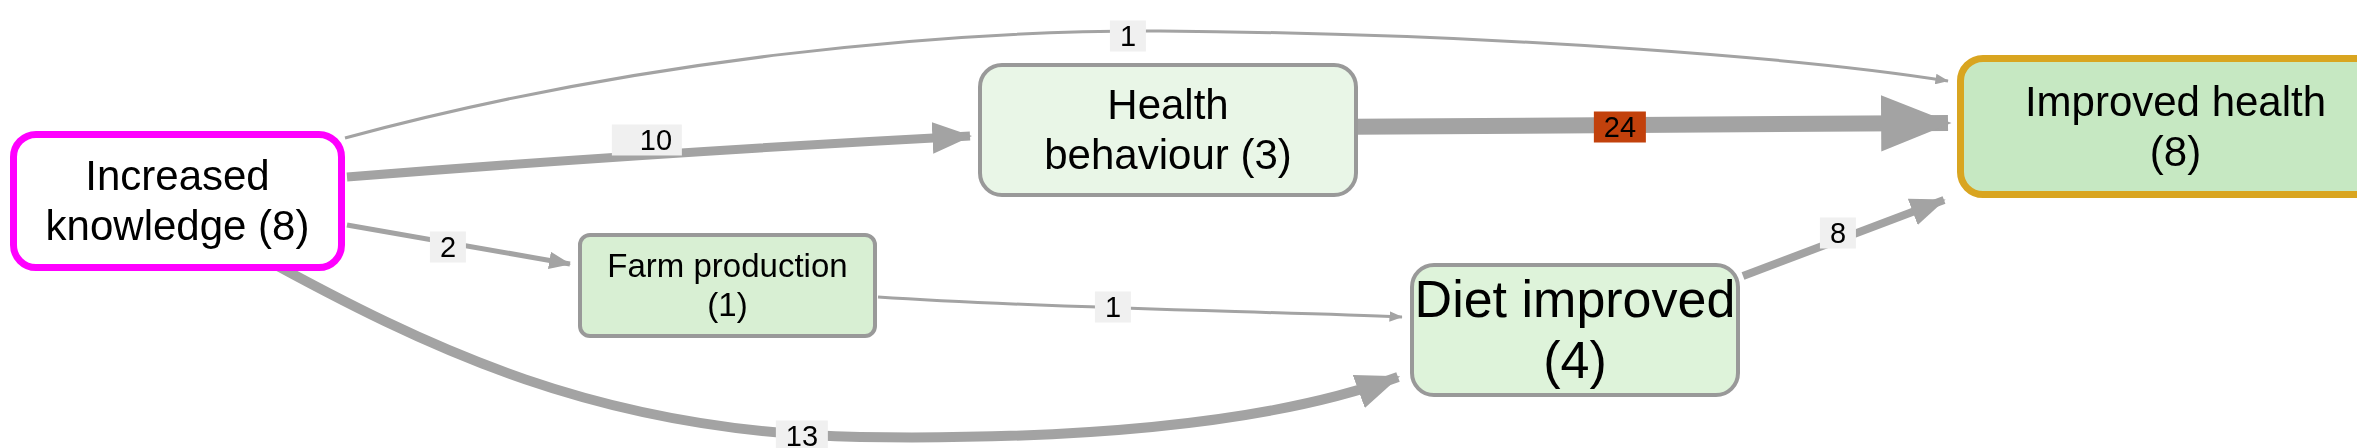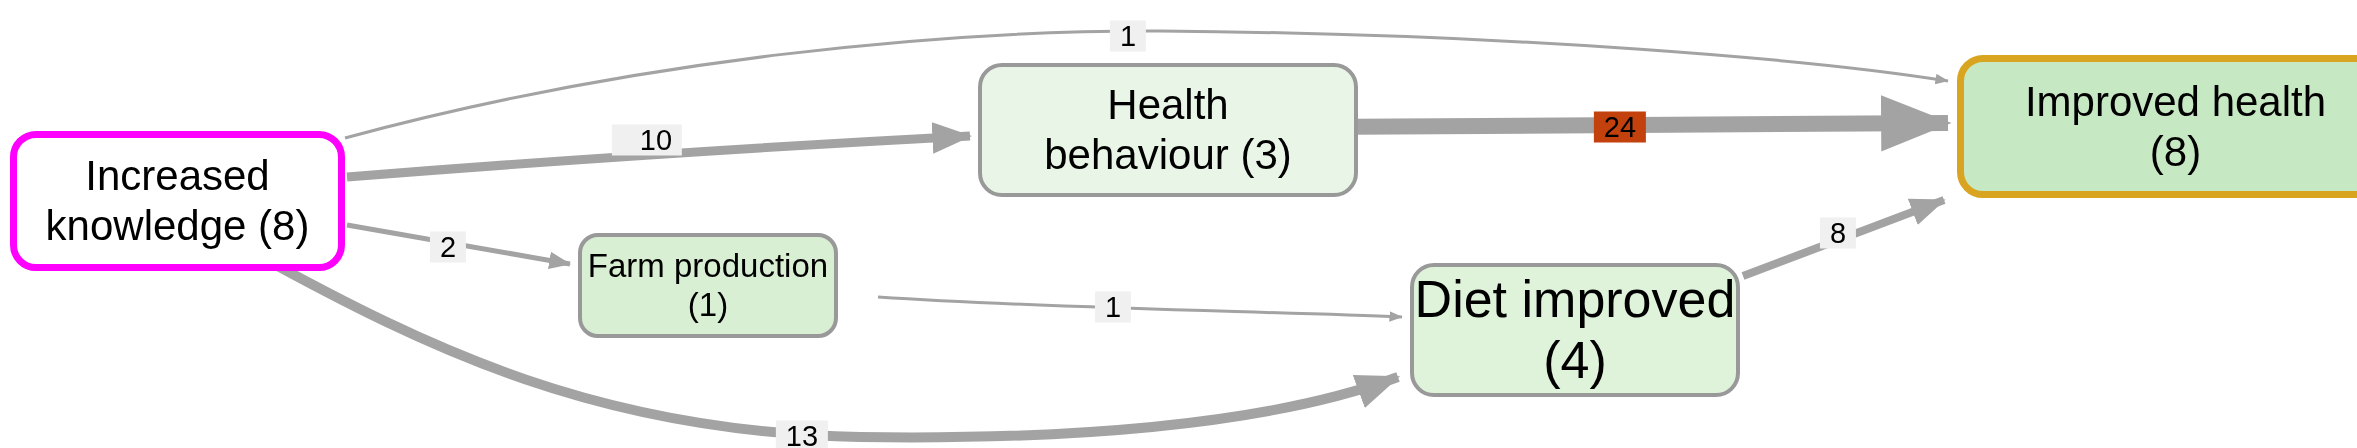--- a/index.html
+++ b/index.html
@@ -70,21 +70,21 @@
   <div class="node" style="left: 10px; top: 115px; width: 335px; height: 140px; background: rgb(255, 255, 255); border-color: rgb(255, 0, 255); border-width: 7px; border-radius: 26px; font-size: 42px; margin-top: 16px;">
     <span class="node-label">Increased
 knowledge (8)</span>
   </div>
 
   <div class="node" style="left: 978px; top: 63px; width: 380px; height: 134px; background: rgb(233, 246, 231); border-color: rgb(153, 153, 153); border-width: 4px; border-radius: 24px; font-size: 42px;">
     <span class="node-label">Health
 behaviour (3)</span>
   </div>
 
-  <div class="node" style="left: 578px; top: 233px; width: 260px; height: 105px; background: rgb(216, 239, 211); border-color: rgb(153, 153, 153); border-width: 4px; border-radius: 20px; font-size: 33px;">
+  <div class="node" style="left: 578px; top: 233px; width: 299px; height: 105px; background: rgb(216, 239, 211); border-color: rgb(153, 153, 153); border-width: 4px; border-radius: 12px; font-size: 33px;">
     <span class="node-label">Farm production
 (1)</span>
   </div>
 
   <div class="node" style="left: 1410px; top: 263px; width: 330px; height: 134px; background: rgb(222, 243, 218); border-color: rgb(153, 153, 153); border-width: 4px; border-radius: 24px; font-size: 52px;">
     <span class="node-label">Diet improved
 (4)</span>
   </div>
 
   <div class="node" style="left: 1957px; top: 55px; width: 437px; height: 143px; background: rgb(198, 232, 194); border-color: rgb(217, 165, 32); border-width: 7px; border-radius: 26px; font-size: 42px;">

